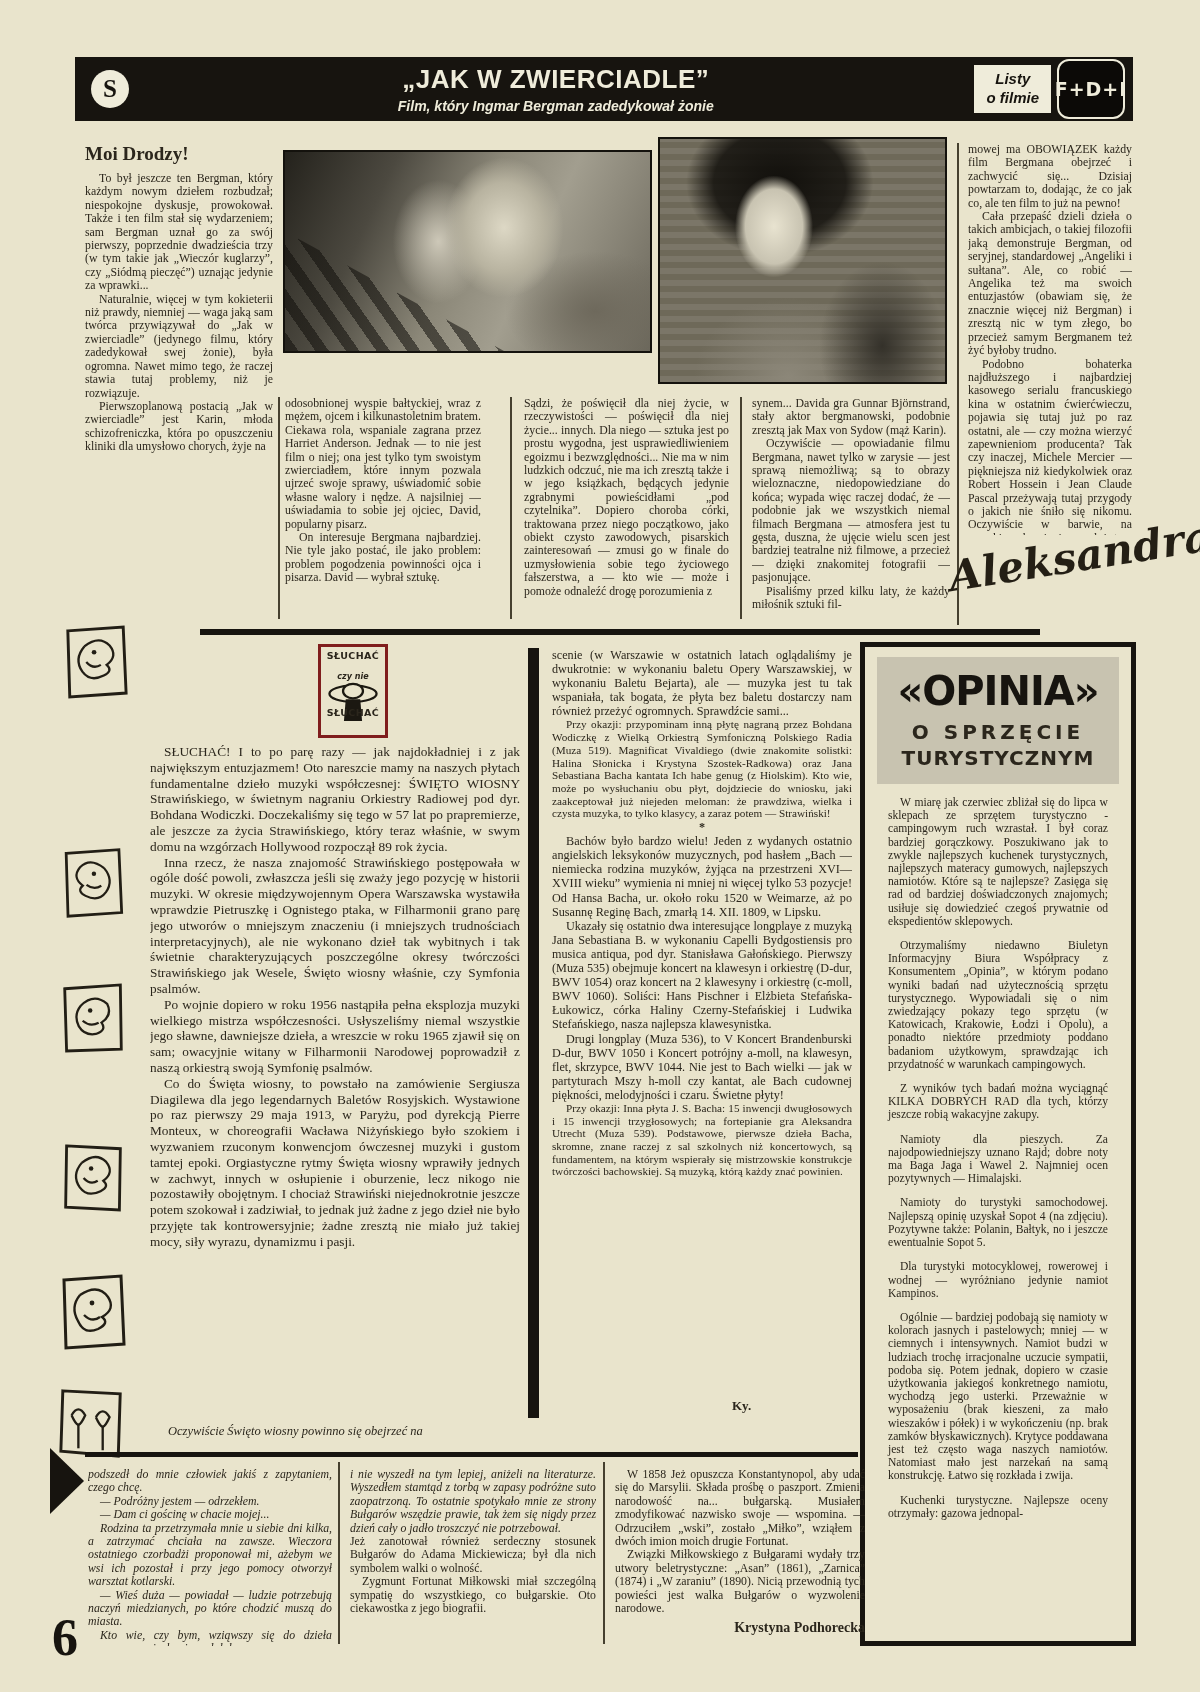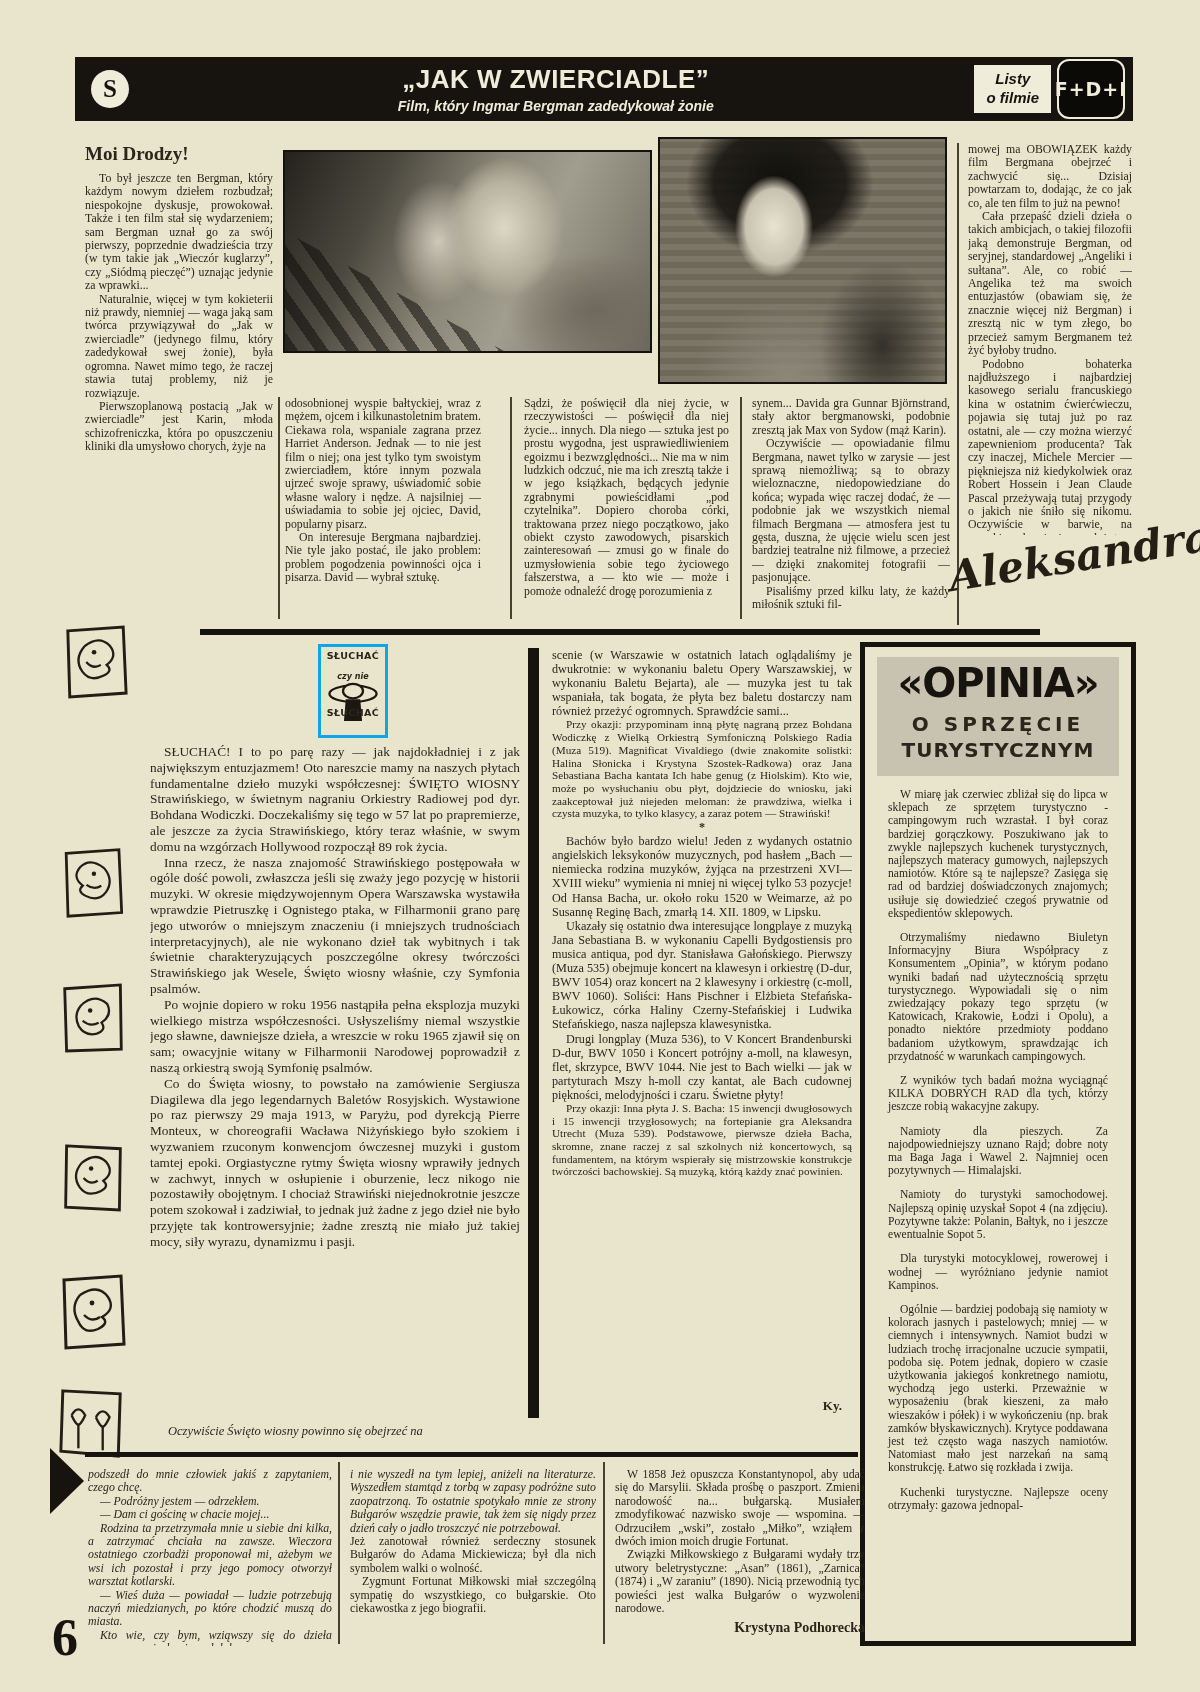--- a/index.html
+++ b/index.html
@@ -43,38 +43,38 @@
      clip-path:polygon(0 40%,60% 100%,0 100%);}
   .photo2{left:658px;top:137px;width:289px;height:247px;background:
      radial-gradient(ellipse 52px 68px at 40% 36%, #e8e3d0 0%, #c8c3b1 55%, rgba(0,0,0,0) 75%),
      radial-gradient(ellipse 120px 95px at 42% 18%, #12100c 0%, rgba(18,16,12,.85) 55%, rgba(0,0,0,0) 78%),
      radial-gradient(ellipse 90px 120px at 78% 85%, #34312a 0%, rgba(0,0,0,0) 70%),
      radial-gradient(ellipse 130px 110px at 45% 98%, #8c8779 0%, rgba(0,0,0,0) 72%),
      repeating-linear-gradient(0deg,#7b7668 0 6px,#6e6959 6px 12px);}
   
   .sig-alex{position:absolute;left:948px;top:536px;width:210px;
             font:bold italic 42px "DejaVu Serif",serif;transform:rotate(-9deg);color:#241f15;}
-  .sig-ky{position:absolute;left:762px;top:1398px;width:80px;text-align:right;
+  .sig-ky{position:absolute;left:732px;top:1398px;width:80px;
           font:bold 13px "Liberation Serif",serif;}
   .sig-kp{position:absolute;left:640px;top:1620px;width:225px;text-align:right;
           font:bold 14px "Liberation Serif",serif;}
   
-  .slog{position:absolute;left:318px;top:644px;width:70px;height:94px;border:3px solid #0ea5e9;
+  .slog{position:absolute;left:318px;top:644px;width:70px;height:94px;border:3px solid #7f1d1d;
         box-sizing:border-box;text-align:center;background:#e9e4cc;}
   .sl-top{font:bold 9.5px/1 "DejaVu Sans",sans-serif;margin-top:4px;letter-spacing:.4px;}
   .sl-mid{font:italic bold 8px/1 "DejaVu Sans",sans-serif;margin-top:12px;}
   .sl-fig{display:block;margin:0 auto -13px;}
   .sl-bot{font:bold 9.5px/1 "DejaVu Sans",sans-serif;margin-bottom:3px;letter-spacing:.4px;}
   
   .colA-foot{position:absolute;left:168px;top:1424px;width:352px;
              font:italic 12.5px/14px "Liberation Serif",serif;}
   
   .opinia{position:absolute;left:860px;top:642px;width:276px;height:1004px;border:5px solid #17140f;
           box-sizing:border-box;background:#e9e4cc;padding:10px 12px;overflow:hidden;}
-  .op-head{background:#c8c3b0;text-align:center;padding:6px 4px 14px;margin-bottom:12px;}
+  .op-head{background:#c8c3b0;text-align:center;padding:14px 4px 14px;margin-bottom:12px;}
   .op-title{font:bold 40px/1 "DejaVu Sans",sans-serif;letter-spacing:-1px;color:#17140f;}
   .op-sub{font:bold 20px/1.35 "DejaVu Sans",sans-serif;letter-spacing:4px;margin-top:8px;}
   .op-sub2{font:bold 20px/1.2 "DejaVu Sans",sans-serif;letter-spacing:1px;}
   .op-body{text-align:justify;}
   .op-body p{margin:11px;text-indent:12px;font-size:11.6px;line-height:13.2px;}
   
   .bc{position:absolute;overflow:hidden;text-align:justify;font-size:11.8px;line-height:13.4px;}
   .bc p{margin:0;text-indent:12px;}
   .it p{font-style:italic;}
   .rom p{font-style:normal;}

